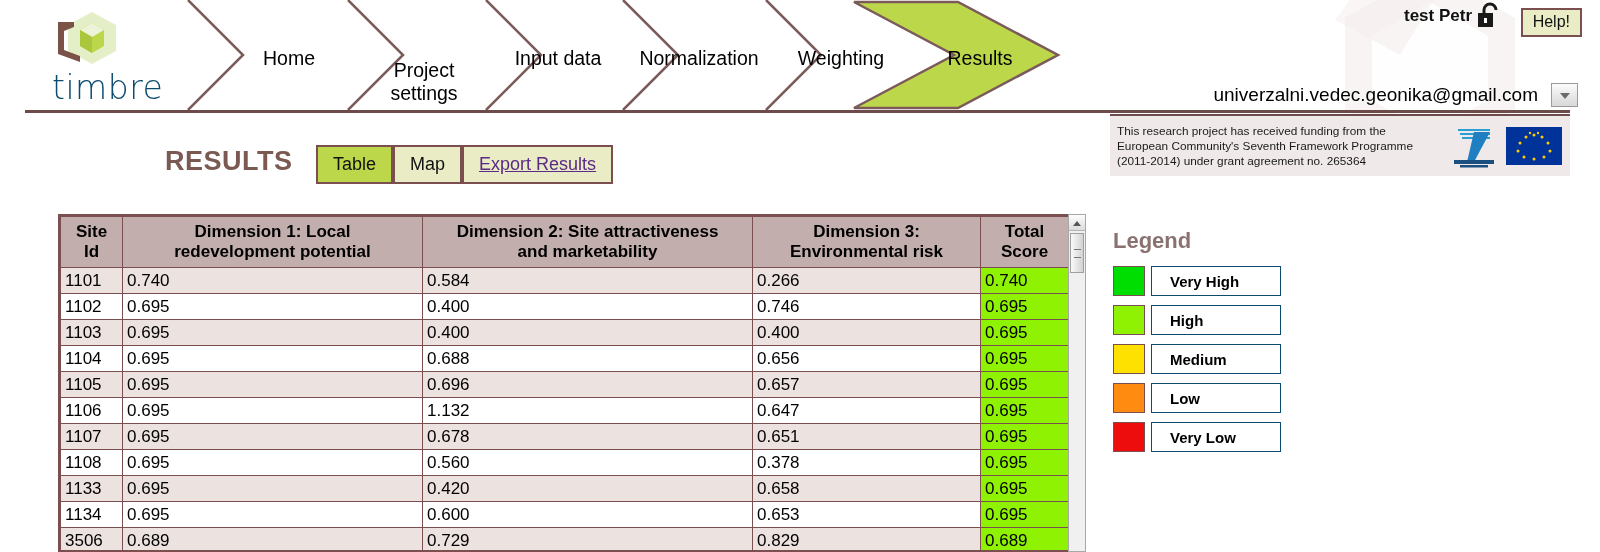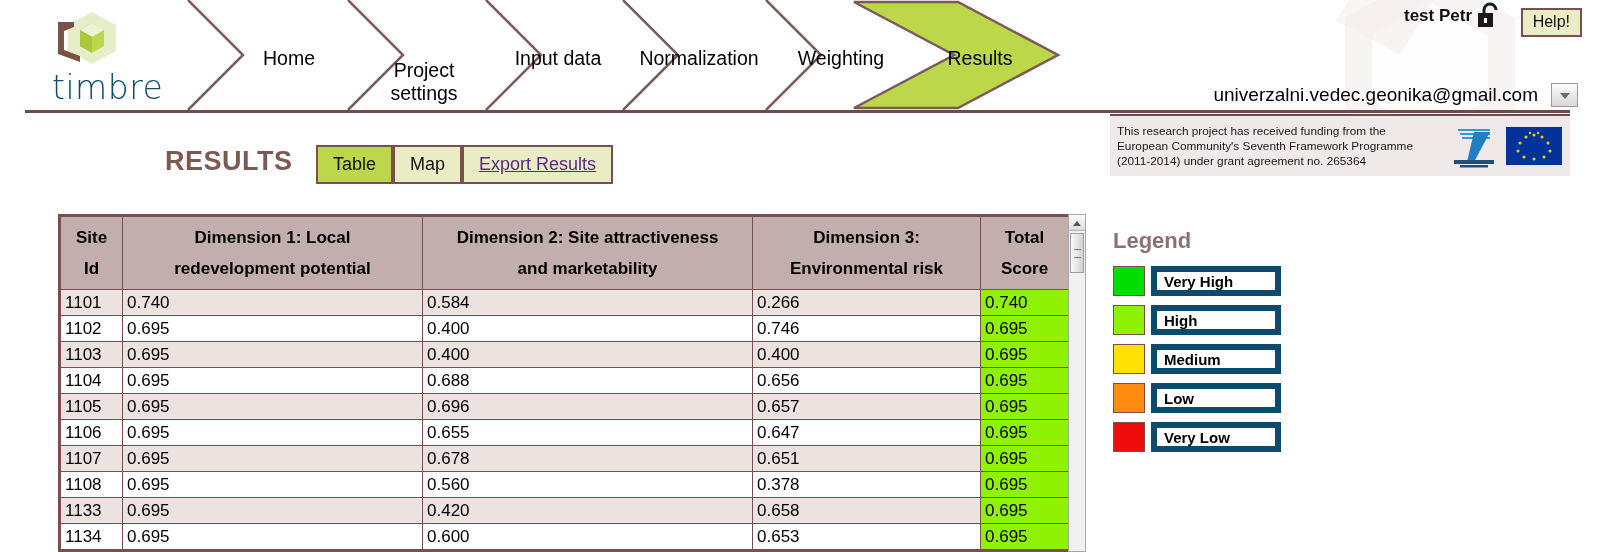--- a/index.html
+++ b/index.html
@@ -107,21 +107,21 @@
   
   .tablewrap {
     position: absolute; left: 58px; top: 214px;
     width: 1012px; height: 338px; overflow: hidden;
     border: 2px solid #7b4f4f; border-right: none;
   }
   table.results { border-collapse: collapse; width: 1008px; table-layout: fixed; }
   table.results th {
     background: #c3aeae; border: 1px solid #7b4f4f;
     font-size: 17px; font-weight: bold; color: #000;
-    padding: 5px 4px; line-height: 31px; text-align: center;
+    padding: 5px 4px; line-height: 20px; text-align: center;
   }
   table.results td {
     border: 1px solid #7b4f4f; font-size: 17px; color: #000;
     padding: 3px 4px; height: 25px; line-height: 19px;
   }
   tr.odd td { background: #ece2e0; }
   tr.even td { background: #ffffff; }
   td.score { background: #8ef202 !important; }
   .c-id { width: 62px; }
   .c-d1 { width: 300px; }
@@ -154,23 +154,23 @@
   }
 
   
   .legend { position: absolute; left: 1113px; top: 228px; width: 200px; }
   .legend-title {
     font-size: 22px; font-weight: bold; color: #8a7270; margin-bottom: 12px;
   }
   .legend-row { display: flex; align-items: center; margin-bottom: 9px; }
   .swatch { width: 32px; height: 30px; border: 1px solid #7b4f4f; margin-right: 6px; }
   .legend-label {
-    width: 130px; height: 30px; border: 6px solid #0c4a6e; background: #fff;
+    width: 130px; height: 30px; border: 1px solid #0c4a6e; background: #fff;
     font-size: 15px; font-weight: bold; color: #000;
-    display: flex; align-items: center; padding-left: 7px;
+    display: flex; align-items: center; padding-left: 18px;
   }
 </style>
 </head>
 <body>
 
 <div id="page">
 
   <svg class="watermark" viewBox="0 0 300 220">
     <g fill="#f3e9e9">
       <path d="M150 10 L235 58 L235 150 L150 198 L65 150 L65 58 Z" opacity=".55"></path>
@@ -330,21 +330,21 @@
           <tr class="odd">
             <td class="">1105</td>
             <td class="">0.695</td>
             <td class="">0.696</td>
             <td class="">0.657</td>
             <td class="score">0.695</td>
           </tr>
           <tr class="even">
             <td class="">1106</td>
             <td class="">0.695</td>
-            <td class="">0.655</td>
+            <td class="">1.132</td>
             <td class="">0.647</td>
             <td class="score">0.695</td>
           </tr>
           <tr class="odd">
             <td class="">1107</td>
             <td class="">0.695</td>
             <td class="">0.678</td>
             <td class="">0.651</td>
             <td class="score">0.695</td>
           </tr>

